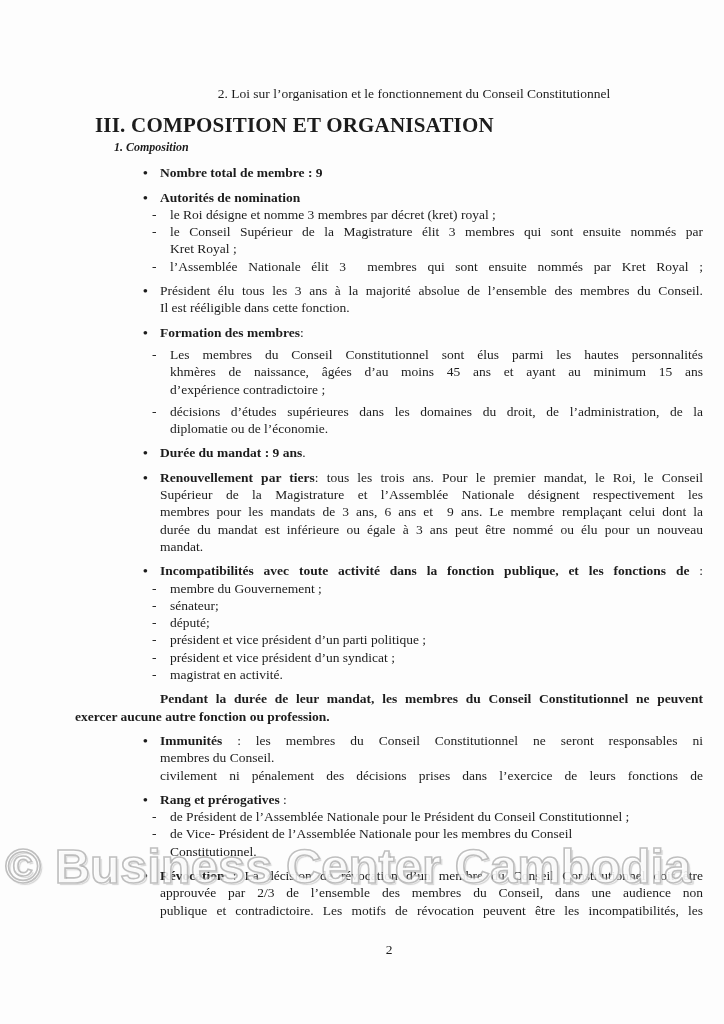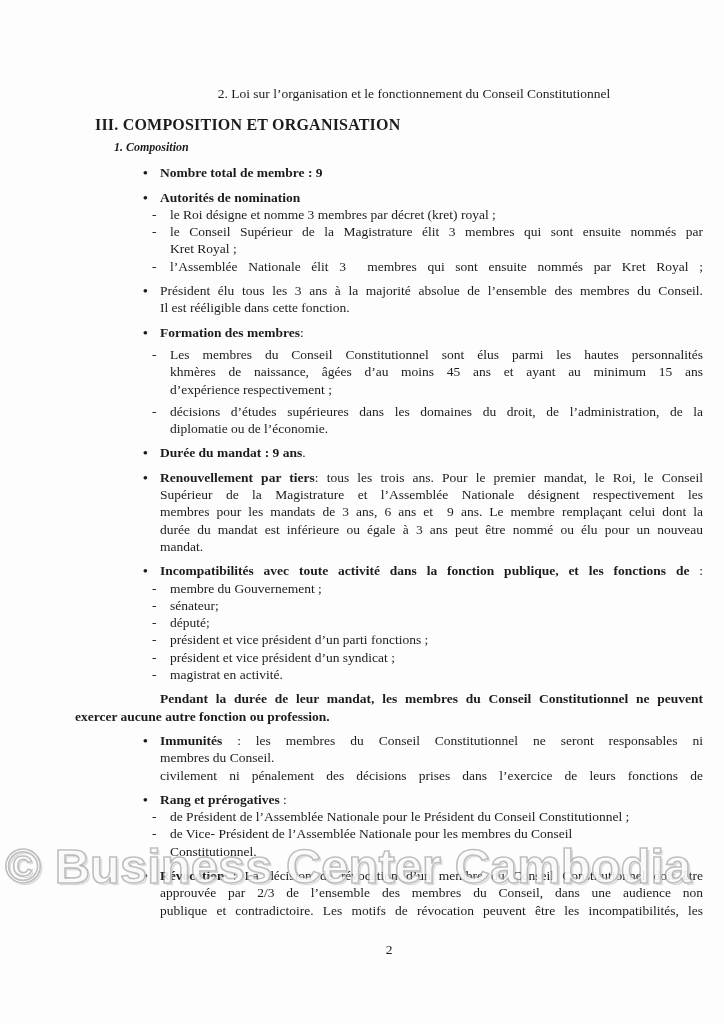--- a/index.html
+++ b/index.html
@@ -14,21 +14,21 @@
     overflow:hidden;
   }
   .content{
     position:absolute;
     left:75px;top:85px;
     width:628px;
     z-index:1;
   }
   .bold{font-weight:bold;text-align:center;}
   .block-plain{margin:0 0 13px 50px;text-align:center;}
-  .block-h1{margin:0 0 3px 20px;font-weight:bold;font-size:16px;line-height:20px;letter-spacing:.2px;}
+  .block-h1{margin:0 0 3px 20px;font-weight:bold;font-size:21px;line-height:20px;letter-spacing:.2px;}
   .block-h2{margin:0 0 6px 39px;font-weight:bold;font-style:italic;font-size:12px;line-height:19px;}
   .block-bullet{margin:7px 0 0 85px;position:relative;font-weight:normal;}
   .block-bullet > .marker{position:absolute;left:-17px;top:0;font-weight:bold;}
   .block-dash{margin:0 0 0 95px;position:relative;}
   .block-dash.gapped{margin-top:5px;}
   .block-dash > .marker{position:absolute;left:-18px;top:0;}
   .block-para{margin:7px 0 0 0;font-weight:bold;}
   .line{min-height:17.3px;}
   .line.just{text-align:justify;text-align-last:justify;}
   .line.indent{text-indent:85px;}
@@ -93,21 +93,21 @@
       <div class="line"><span class="reg">Il est rééligible dans cette fonction.</span></div>
     </div>
     <div class="block-bullet">
       <span class="marker">•</span>
       <div class="line"><span class="bold">Formation des membres</span><span class="reg">:</span></div>
     </div>
     <div class="block-dash gapped">
       <span class="marker">-</span>
       <div class="line just"><span class="reg">Les membres du Conseil Constitutionnel sont élus parmi&nbsp;les hautes personnalités</span></div>
       <div class="line just"><span class="reg">khmères de naissance, âgées d’au moins 45 ans&nbsp;et ayant au minimum 15 ans</span></div>
-      <div class="line"><span class="reg">d’expérience respectivement ;</span></div>
+      <div class="line"><span class="reg">d’expérience contradictoire ;</span></div>
     </div>
     <div class="block-dash gapped">
       <span class="marker">-</span>
       <div class="line just"><span class="reg">décisions d’études supérieures dans les domaines du droit, de l’administration, de la</span></div>
       <div class="line"><span class="reg">diplomatie ou de l’économie.</span></div>
     </div>
     <div class="block-bullet">
       <span class="marker">•</span>
       <div class="line"><span class="bold">Durée du mandat : 9 ans</span><span class="reg">.</span></div>
     </div>
@@ -130,21 +130,21 @@
     <div class="block-dash">
       <span class="marker">-</span>
       <div class="line"><span class="reg">sénateur;</span></div>
     </div>
     <div class="block-dash">
       <span class="marker">-</span>
       <div class="line"><span class="reg">député;</span></div>
     </div>
     <div class="block-dash">
       <span class="marker">-</span>
-      <div class="line"><span class="reg">président et vice président d’un parti fonctions ;</span></div>
+      <div class="line"><span class="reg">président et vice président d’un parti politique ;</span></div>
     </div>
     <div class="block-dash">
       <span class="marker">-</span>
       <div class="line"><span class="reg">président et vice président d’un syndicat ;</span></div>
     </div>
     <div class="block-dash">
       <span class="marker">-</span>
       <div class="line"><span class="reg">magistrat en activité.</span></div>
     </div>
     <div class="block-para">

